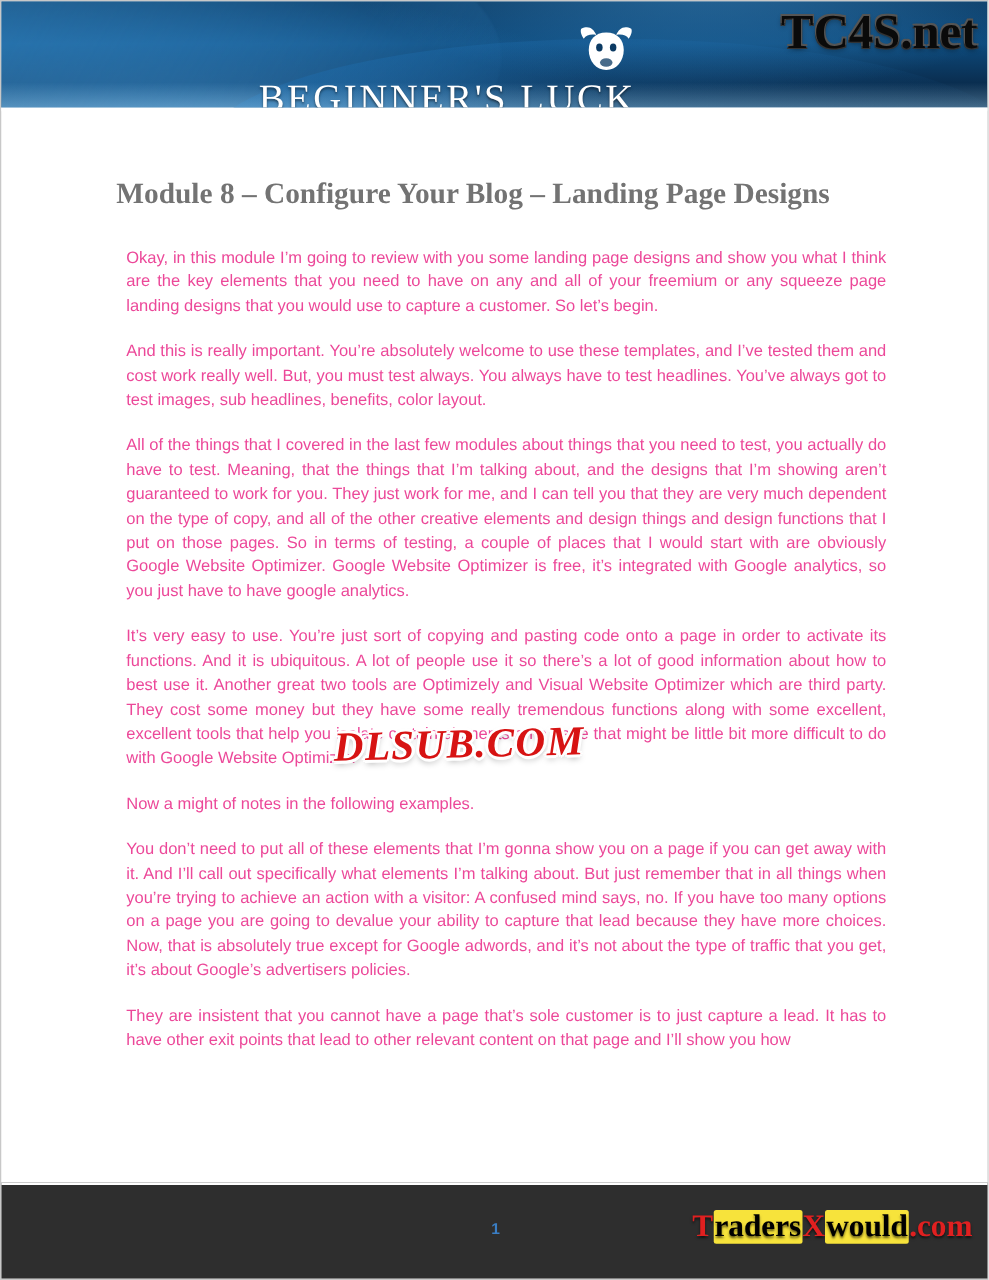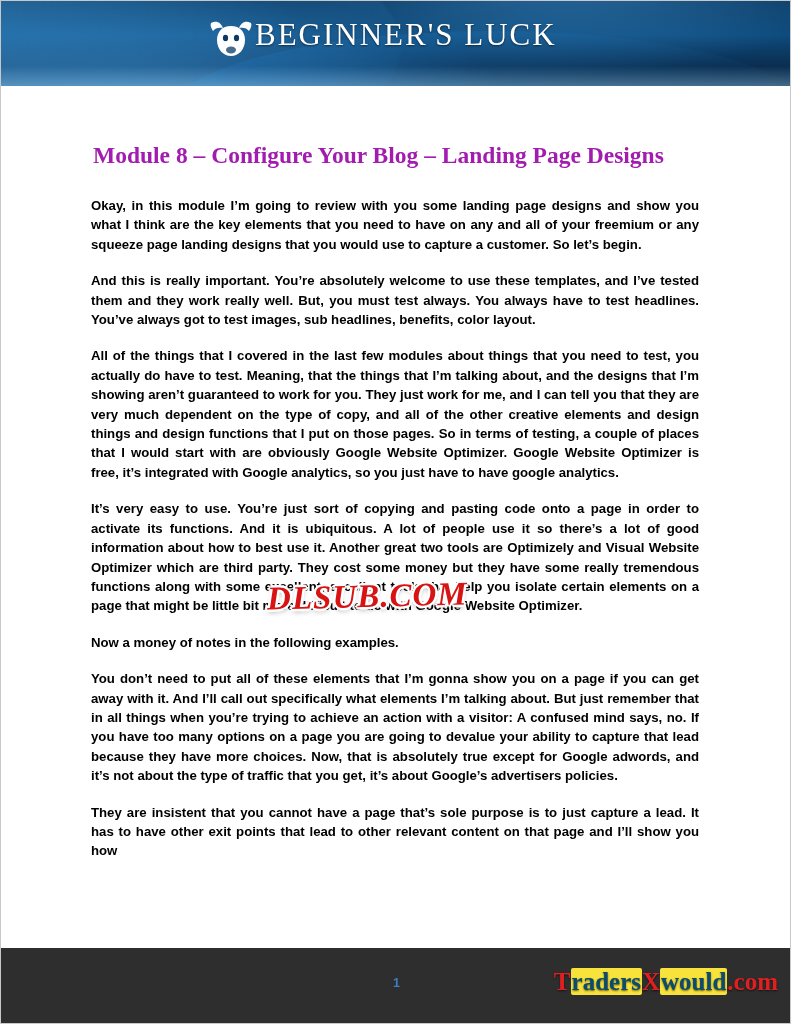--- a/index.html
+++ b/index.html
@@ -54,22 +54,23 @@
     position: absolute;
     left: 0; bottom: -6px;
     width: 100%; height: 26px;
     background: linear-gradient(180deg, rgba(120,195,245,0.0), rgba(150,210,250,0.55));
   }
 
   .logo-block {
     position: absolute;
     left: 206px; top: 16px;
     display: flex;
-    align-items: flex-start;
+    align-items: flex-end;
     gap: 0;
+    flex-direction: column;
   }
   .logo-mark {
     width: 48px; height: 44px;
     position: relative;
   }
   .logo-text {
     color: #ffffff;
     font-family: "Liberation Serif", serif;
     font-size: 31px;
     letter-spacing: 2px;
@@ -100,40 +101,39 @@
     height: 856px;
     padding: 0;
   }
   .doc-title {
     position: absolute;
     left: 92px; top: 33px;
     width: 620px;
     font-family: "Liberation Serif", serif;
     font-size: 23.5px;
     line-height: 28px;
-    color: #a21caf;
+    color: #737373;
     font-weight: 700;
   }
   .doc-title .sub {
     display: block;
     font-size: 18px;
     line-height: 22px;
     font-weight: 400;
     margin-top: 1px;
   }
 
   .body-text {
     position: absolute;
-    left: 90px; top: 104px;
+    left: 100px; top: 104px;
     width: 608px;
     font-size: 13.2px;
     line-height: 19.4px;
-    color: #000000;
+    color: #ec4899;
     text-align: justify;
-    font-weight: bold;
   }
   .body-text p {
     margin: 0 0 17px 0;
   }
   .body-text p:last-child { margin-bottom: 0; }
 
   
   .watermark {
     position: absolute;
     left: 266px; top: 486px;
@@ -176,21 +176,21 @@
     font-family: "Liberation Serif", serif;
     font-size: 25px;
     font-weight: 700;
     color: #ffffff;
     white-space: nowrap;
     text-shadow: 0 1px 2px rgba(0,0,0,0.6);
   }
   .footer .brand .red { color: #e02020; }
   .footer .brand .hl {
     background: #f7e33b;
-    color: #0c4a6e;
+    color: #000000;
     padding: 0 1px;
     border-radius: 2px;
   }
 </style>
 </head>
 <body>
 
 <div class="page">
 
   <div class="header">
@@ -205,36 +205,37 @@
           <path d="M44 6 C38 3 34 6 32 11 C36 10 40 11 42 14 C44 11 45 8 44 6 Z" fill="#ffffff"></path>
           <path d="M24 9 C33 9 38 15 38 23 C38 32 32 39 24 39 C16 39 10 32 10 23 C10 15 15 9 24 9 Z" fill="#ffffff"></path>
           <ellipse cx="18.5" cy="21" rx="2.6" ry="3.2" fill="#0b3a63"></ellipse>
           <ellipse cx="29.5" cy="21" rx="2.6" ry="3.2" fill="#0b3a63"></ellipse>
           <ellipse cx="24" cy="33" rx="5" ry="3.4" fill="#0b3a63" opacity="0.75"></ellipse>
         </svg>
       </span>
       <span class="logo-text">BEGINNER'S  LUCK</span>
     </div>
 
+    <div class="site-mark">TC4S.net</div>
   </div>
 
   <div class="content">
 
     <h1 class="doc-title">
       <span>Module 8 – Configure Your Blog – Landing Page Designs</span>
     </h1>
 
     <div class="body-text">
       <p>Okay, in this module I’m going to review with you some landing page designs and show you what I think are the key elements that you need to have on any and all of your freemium or any squeeze page landing designs that you would use to capture a customer. So let’s begin.</p>
-      <p>And this is really important. You’re absolutely welcome to use these templates, and I’ve tested them and they work really well. But, you must test always. You always have to test headlines. You’ve always got to test images, sub headlines, benefits, color layout.</p>
+      <p>And this is really important. You’re absolutely welcome to use these templates, and I’ve tested them and cost work really well. But, you must test always. You always have to test headlines. You’ve always got to test images, sub headlines, benefits, color layout.</p>
       <p>All of the things that I covered in the last few modules about things that you need to test, you actually do have to test. Meaning, that the things that I’m talking about, and the designs that I’m showing aren’t guaranteed to work for you. They just work for me, and I can tell you that they are very much dependent on the type of copy, and all of the other creative elements and design things and design functions that I put on those pages. So in terms of testing, a couple of places that I would start with are obviously Google Website Optimizer. Google Website Optimizer is free, it’s integrated with Google analytics, so you just have to have google analytics.</p>
       <p>It’s very easy to use. You’re just sort of copying and pasting code onto a page in order to activate its functions. And it is ubiquitous. A lot of people use it so there’s a lot of good information about how to best use it. Another great two tools are Optimizely and Visual Website Optimizer which are third party. They cost some money but they have some really tremendous functions along with some excellent, excellent tools that help you isolate certain elements on a page that might be little bit more difficult to do with Google Website Optimizer.</p>
-      <p>Now a money of notes in the following examples.</p>
+      <p>Now a might of notes in the following examples.</p>
       <p>You don’t need to put all of these elements that I’m gonna show you on a page if you can get away with it. And I’ll call out specifically what elements I’m talking about. But just remember that in all things when you’re trying to achieve an action with a visitor: A confused mind says, no. If you have too many options on a page you are going to devalue your ability to capture that lead because they have more choices. Now, that is absolutely true except for Google adwords, and it’s not about the type of traffic that you get, it’s about Google’s advertisers policies.</p>
-      <p>They are insistent that you cannot have a page that’s sole purpose is to just capture a lead. It has to have other exit points that lead to other relevant content on that page and I’ll show you how</p>
+      <p>They are insistent that you cannot have a page that’s sole customer is to just capture a lead. It has to have other exit points that lead to other relevant content on that page and I’ll show you how</p>
     </div>
 
     <div class="watermark">DLSUB.COM</div>
   </div>
 
   <div class="footer">
     <div class="page-num">1</div>
     <div class="brand">
       <span class="red">T</span><span class="hl">raders</span><span class="red">X</span><span class="hl">would</span><span class="red">.com</span>
     </div>

